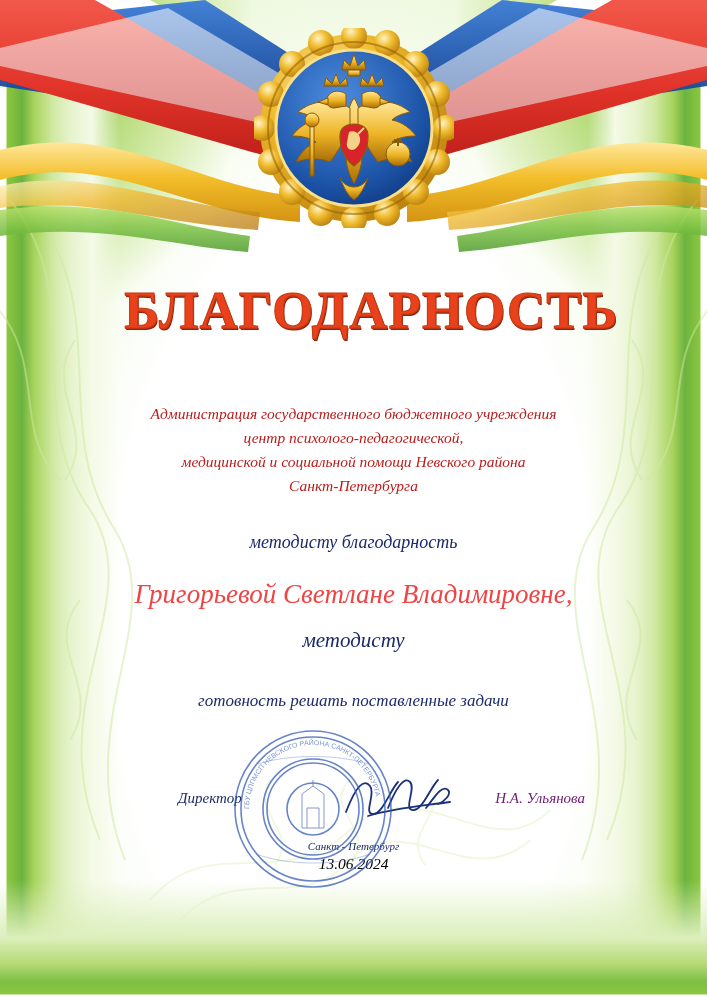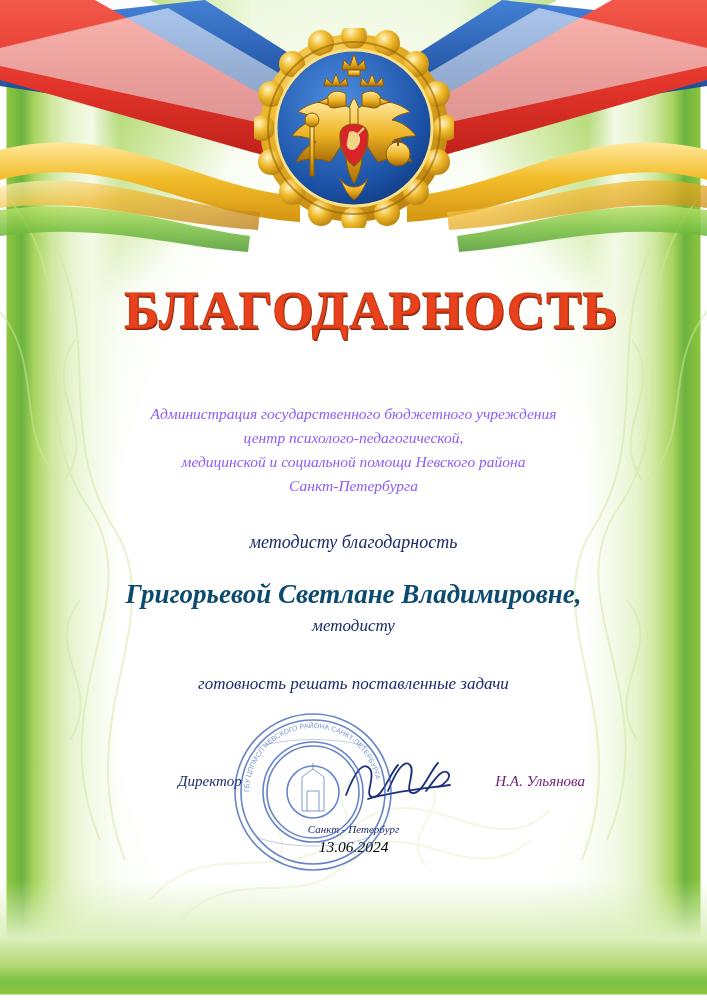--- a/index.html
+++ b/index.html
@@ -112,39 +112,39 @@
        1px 2px 0 #8c2410,
        0 0 1px #ffd08a;
     padding-left: 36px;
     -webkit-text-stroke: 1px #c23a16;
   }
   .org {
     margin-top: 62px;
     font-style: italic;
     font-size: 15.5px;
     line-height: 1.55;
-    color: #8b5cf6;
+    color: #b91c1c;
   }
   .expresses {
     margin-top: 34px;
     font-style: italic;
     font-size: 18px;
     color: #1b2a6b;
   }
   .recipient {
     margin-top: 26px;
     font-style: italic;
-    font-weight: bold;
+    font-weight: normal;
     font-size: 27px;
-    color: #0c4a6e;
+    color: #ef4444;
   }
   .role {
-    margin-top: 6px;
-    font-style: italic;
-    font-size: 17px;
+    margin-top: 18px;
+    font-style: italic;
+    font-size: 21px;
     color: #1b2a6b;
   }
   .reason {
     margin-top: 34px;
     font-style: italic;
     font-size: 17px;
     line-height: 1.6;
     color: #1b2a6b;
   }
 

